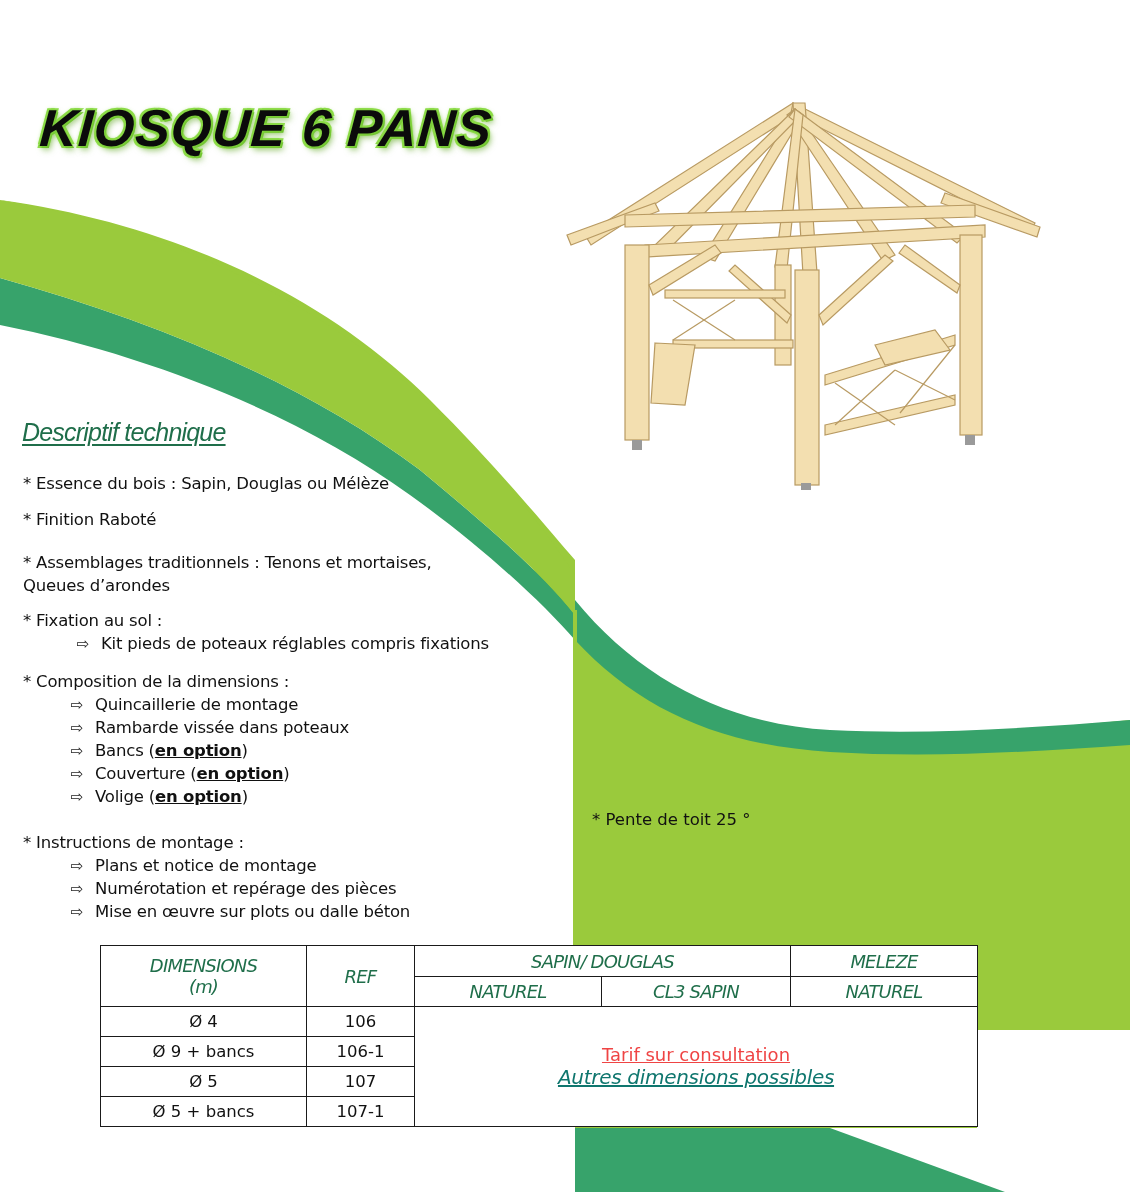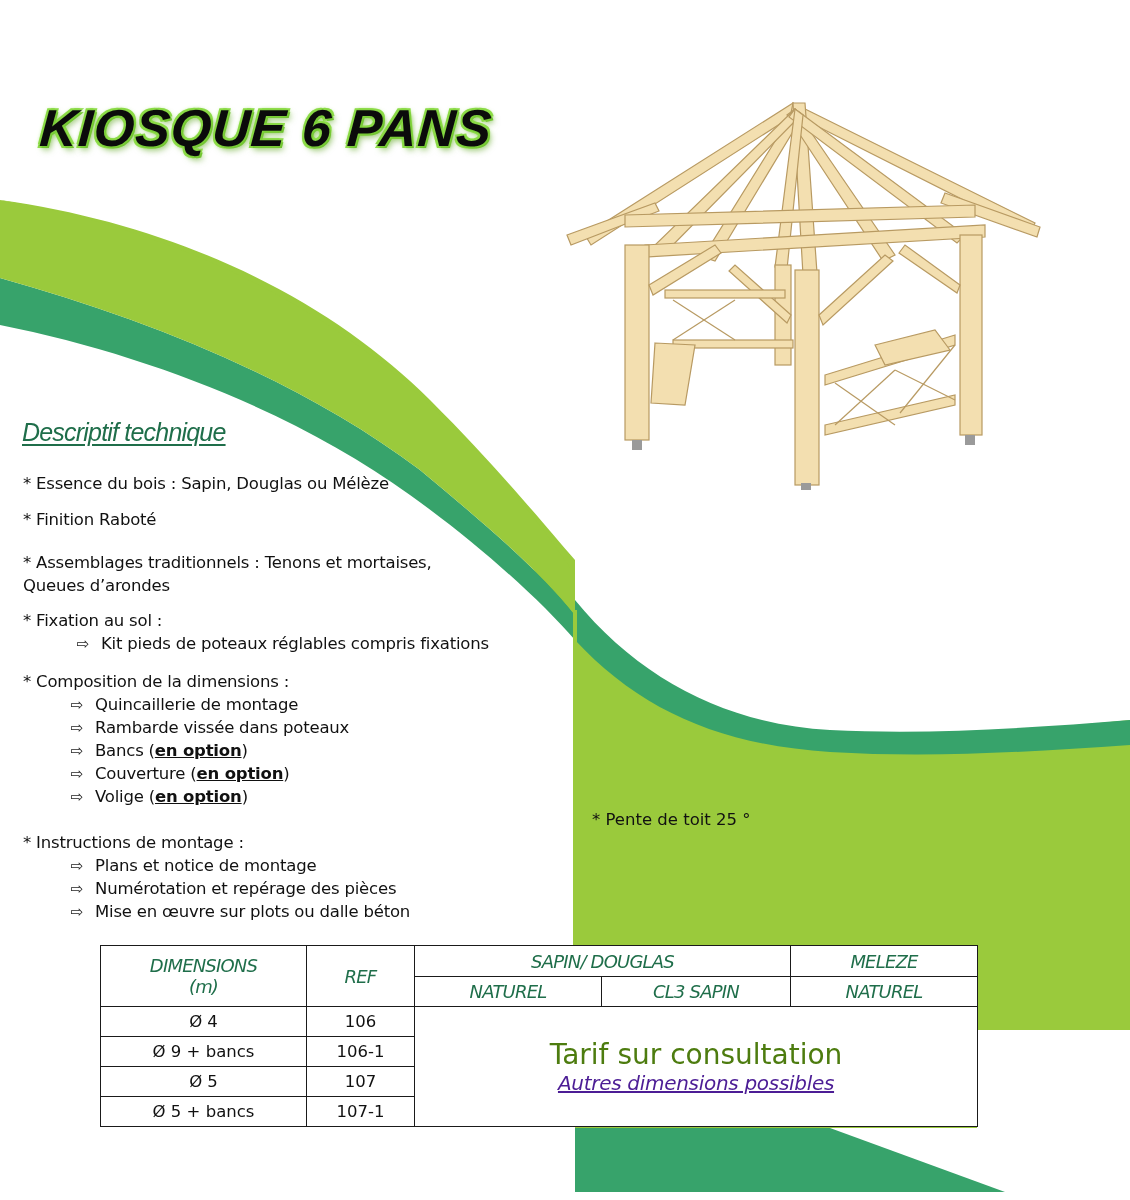--- a/index.html
+++ b/index.html
@@ -39,22 +39,22 @@
 
   table.pricing {
     position: absolute; left: 100px; top: 901px; width: 877px; height: 182px;
     border-collapse: collapse; background: #fff; z-index: 3; table-layout: fixed; margin-top: 44px;
   }
   table.pricing td, table.pricing th {
     border: 1.5px solid #1a1a1a; text-align: center; vertical-align: middle;
     font-size: 16.5px; font-weight: normal;
   }
   .hdr { color: #1f6e4a; font-style: italic; font-size: 18px !important; letter-spacing: -0.8px; }
-  .tarif-main { font-size: 28px; color: #4d7c0f; }
-  .tarif-sub { font-size: 20px; font-style: italic; text-decoration: underline; color: #4c1d95; letter-spacing: -0.3px; }
+  .tarif-main { font-size: 18px; color: #ef4444; text-decoration: underline; }
+  .tarif-sub { font-size: 20px; font-style: italic; text-decoration: underline; color: #0f766e; letter-spacing: -0.3px; }
 </style>
 </head>
 <body>
 
 <svg class="bg-svg" viewBox="0 0 1130 1200" xmlns="http://www.w3.org/2000/svg">
 
   <path d="M0,200 C120,225 260,290 380,400 C450,470 520,540 560,610 L575,630 L575,560 C540,520 500,470 430,400 C330,300 180,225 0,200 Z" fill="#9aca3c"></path>
   <path d="M0,200 C140,240 300,300 400,400 C470,470 540,550 575,612 L575,600 C540,550 470,470 400,395 C300,300 160,235 0,200 Z" fill="#9aca3c"></path>
 
   <path d="M0,278 C150,320 300,380 420,470 C480,520 540,570 575,615 L575,640 C540,600 480,545 410,495 C300,415 150,355 0,325 Z" fill="#37a36b"></path>

